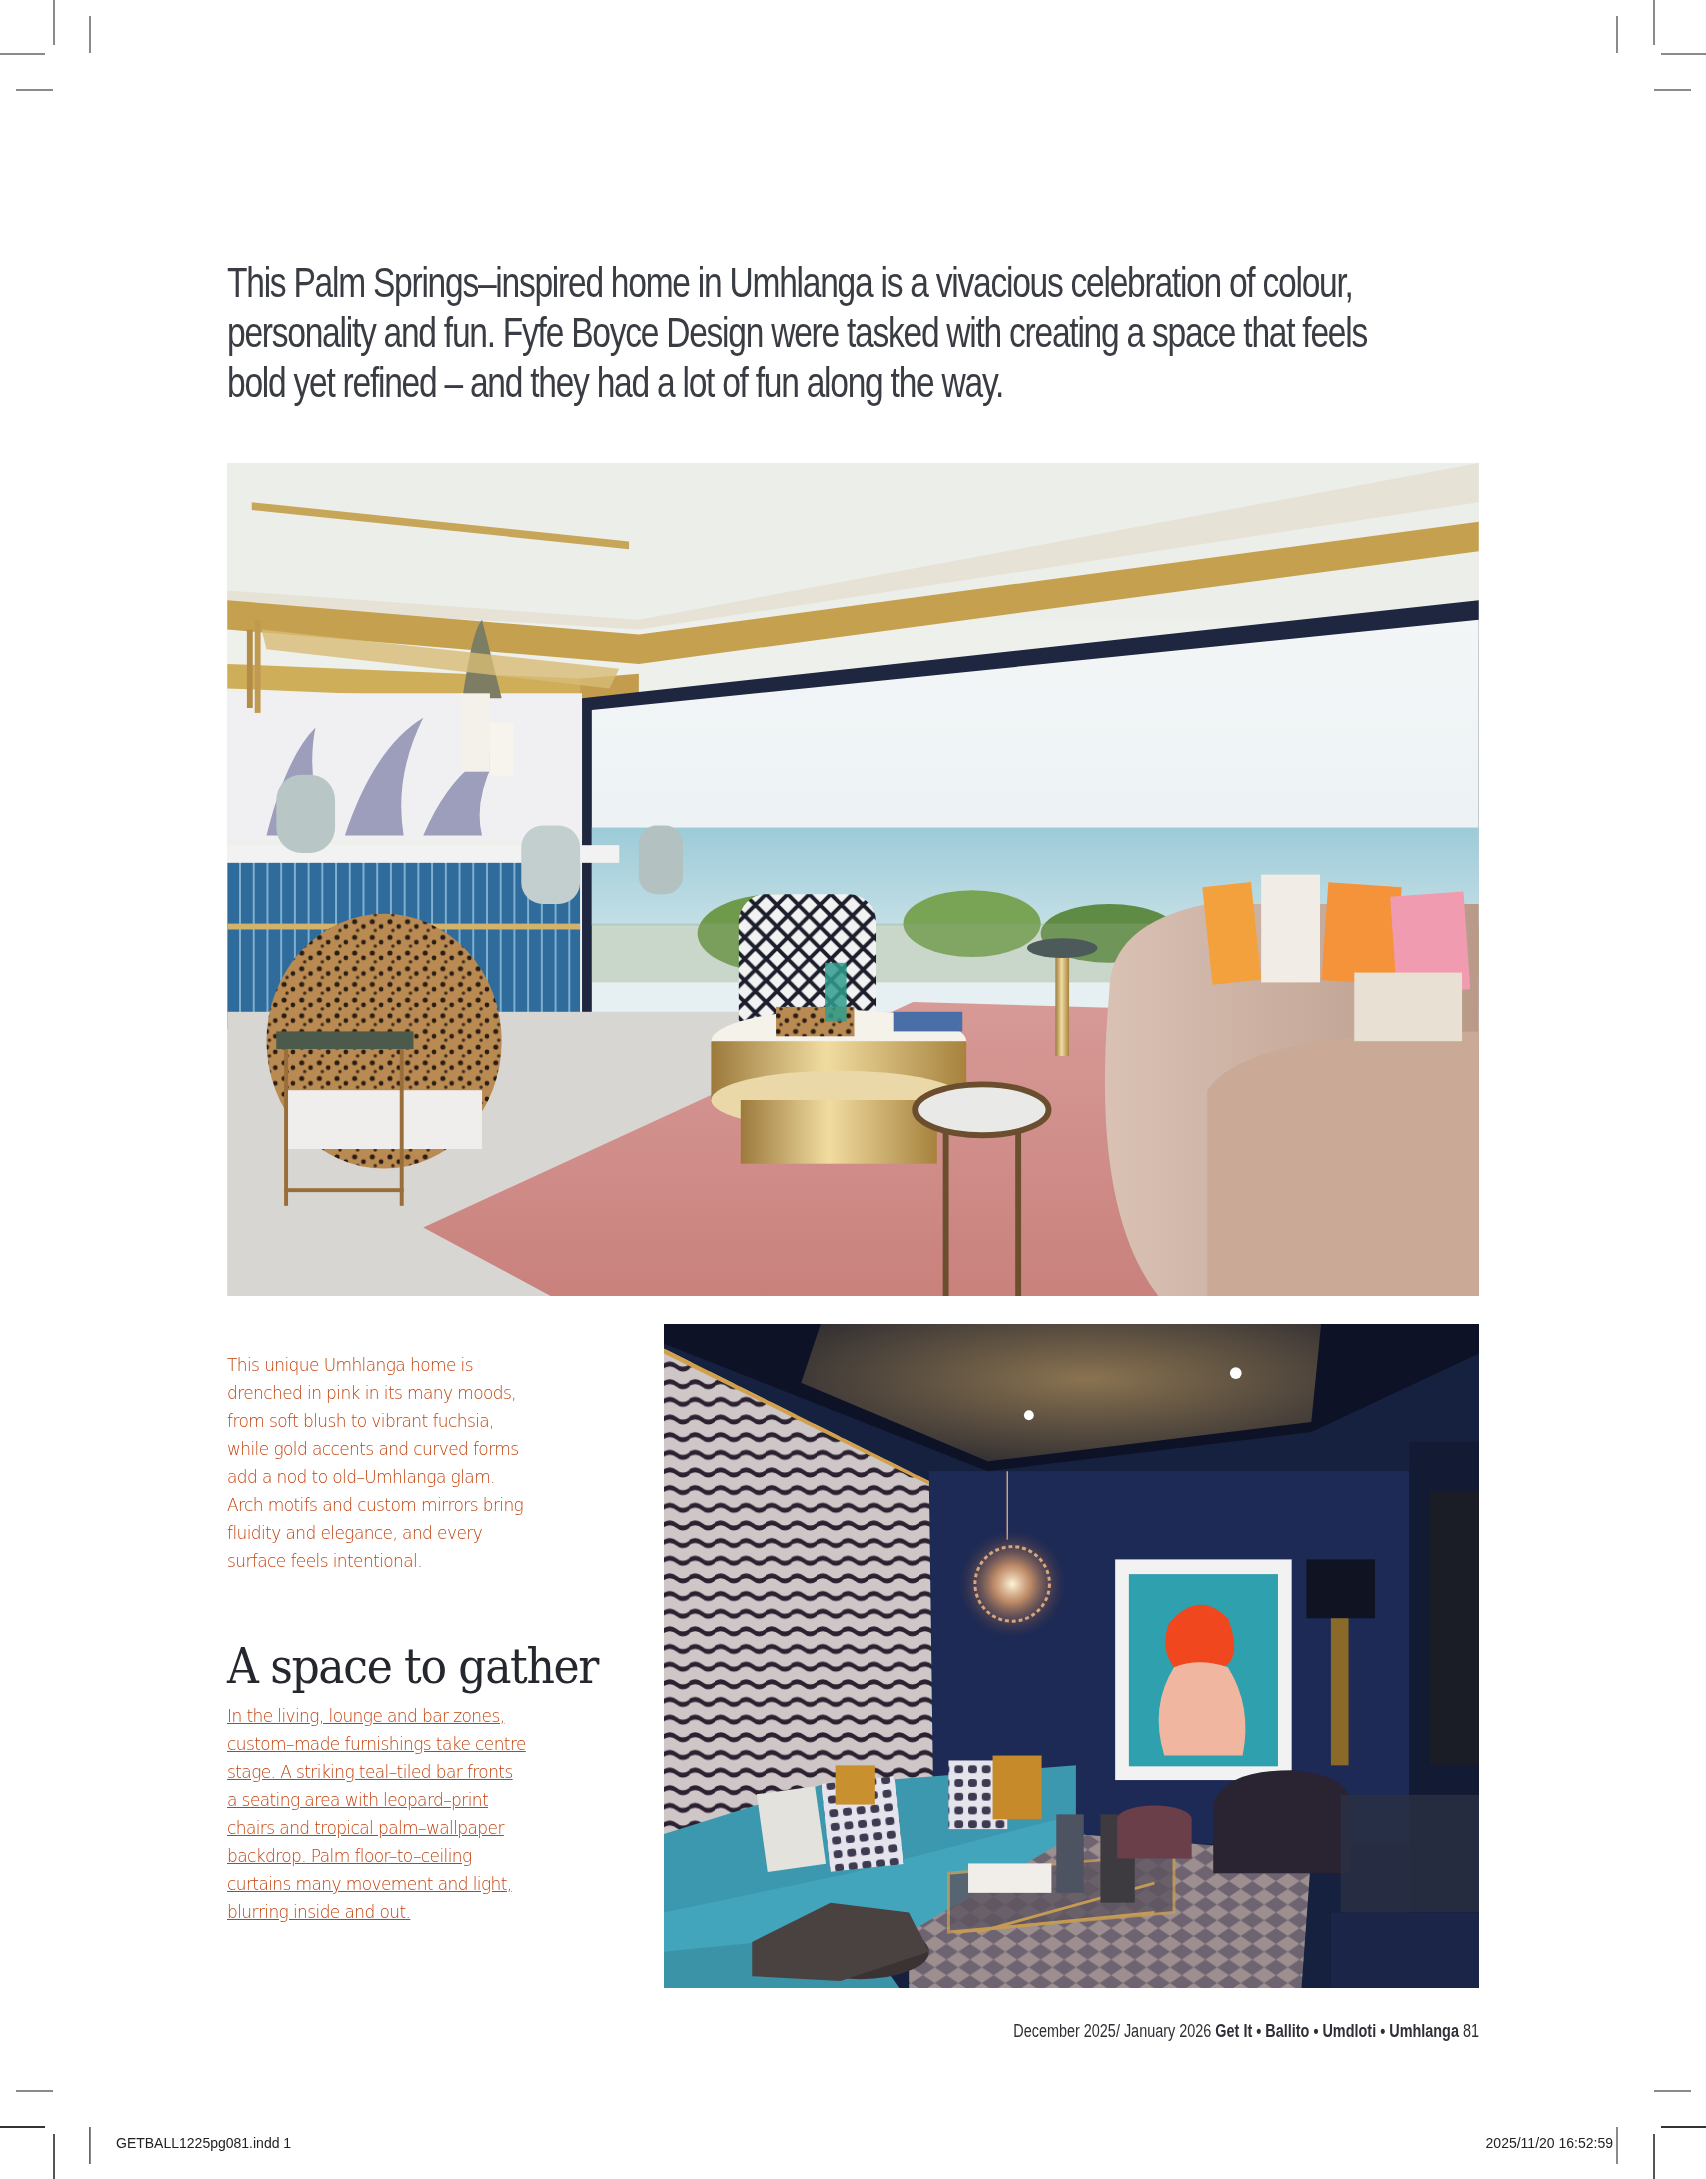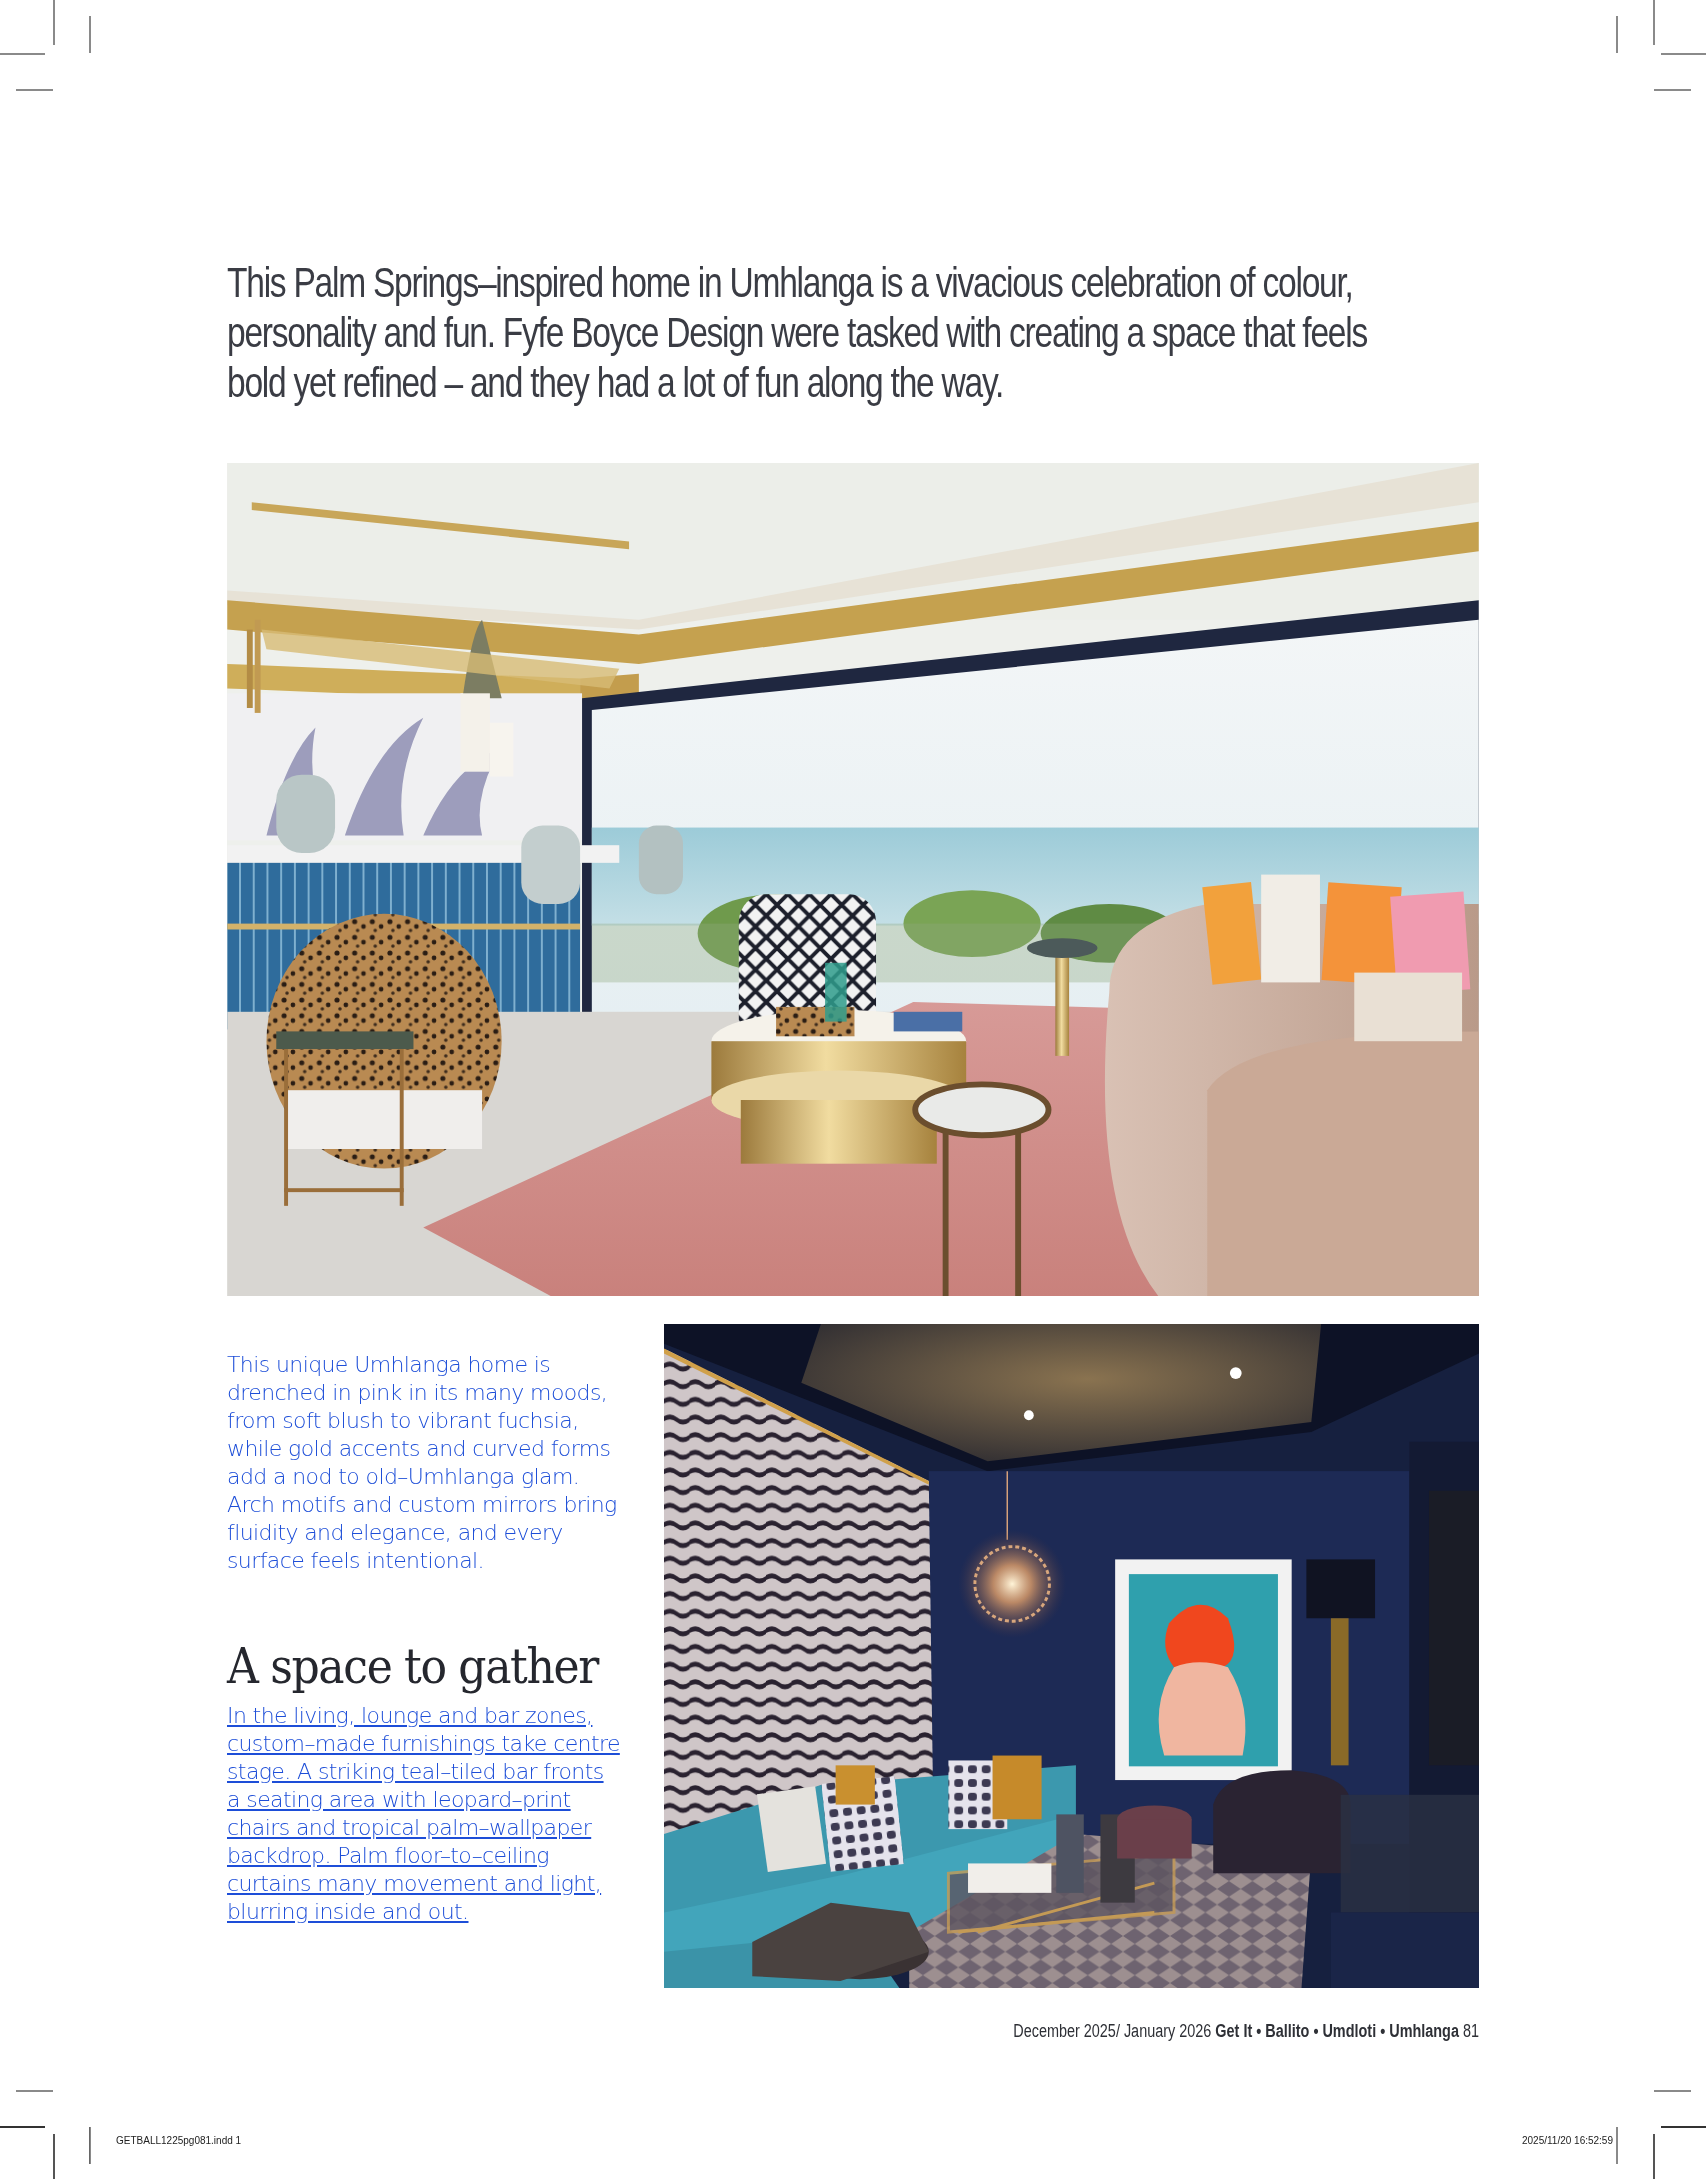--- a/index.html
+++ b/index.html
@@ -11,41 +11,41 @@
       font-size:43px; line-height:50px; color:#3a3c44; font-weight:300;
       letter-spacing:-1.6px; transform:scaleX(0.78); transform-origin:left top;
       white-space:nowrap;
     }
     .intro div { display:block; }
     .photo { position:absolute; overflow:hidden; }
     #photo-living { left:227px; top:463px; width:1252px; height:833px; background:#eef0ec; }
     #photo-lounge { left:664px; top:1324px; width:815px; height:664px; background:#0f1a33; }
     .body-text {
       position:absolute; left:227px; width:412px;
-      font-family:"DejaVu Sans",sans-serif; font-size:22px; line-height:28px;
-      color:#1d4ed8; font-weight:300; letter-spacing:-0.6px;
+      font-family:"DejaVu Sans",sans-serif; font-size:17px; line-height:28px;
+      color:#c2410c; font-weight:300; letter-spacing:-0.6px;
     }
     .body-text div { white-space:nowrap; }
     #para1 { top:1351px; }
     #para2 { top:1702px;text-decoration:underline; }
     .heading {
       position:absolute; left:227px; top:1639px;
       font-family:"DejaVu Serif","Liberation Serif",serif; font-size:48px; line-height:55px;
       color:#25272e; letter-spacing:-1.5px; transform:scaleX(0.92); transform-origin:left top;
       white-space:nowrap;
     }
     .folio {
       position:absolute; right:227px; top:2021px;
       font-family:"Liberation Sans",sans-serif; font-size:17.6px; color:#2e3036;
       transform:scaleX(0.82); transform-origin:right top; white-space:nowrap;
     }
     .folio b { font-weight:bold; }
     .slug {
       position:absolute; top:2135px; font-family:"Liberation Sans",sans-serif;
-      font-size:10px; color:#222; white-space:nowrap;
+      font-size:14px; color:#222; white-space:nowrap;
     }
   </style>
 </head>
 <body>
 
 <div class="crop" style="left:53px;top:0;width:2px;height:45px;"></div>
 <div class="crop" style="left:0;top:53px;width:45px;height:2px;"></div>
 <div class="crop" style="left:89px;top:15.7px;width:2px;height:37px;"></div>
 <div class="crop" style="left:15.7px;top:89px;width:37px;height:2px;"></div>
 <div class="crop" style="left:1653px;top:0;width:2px;height:45px;"></div>

